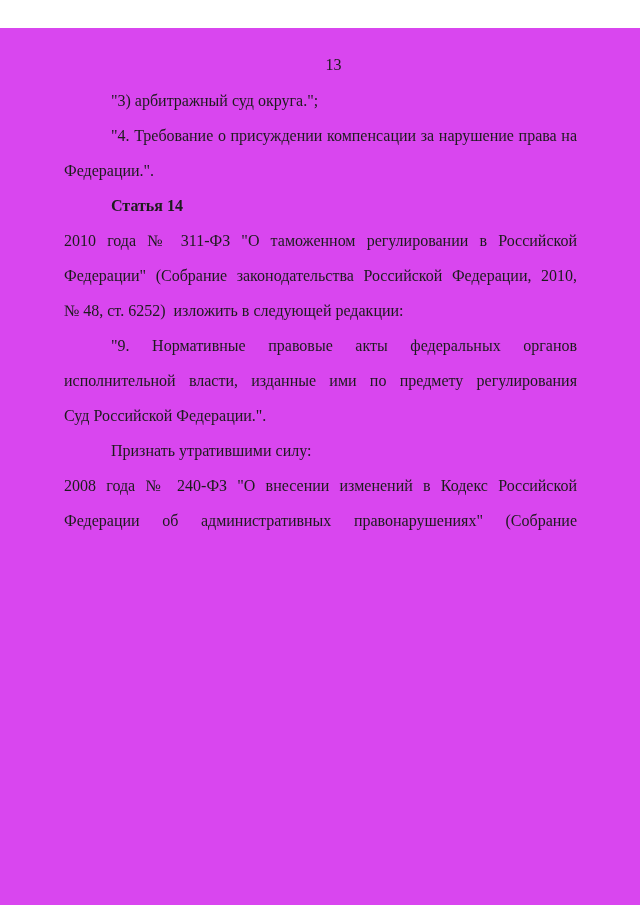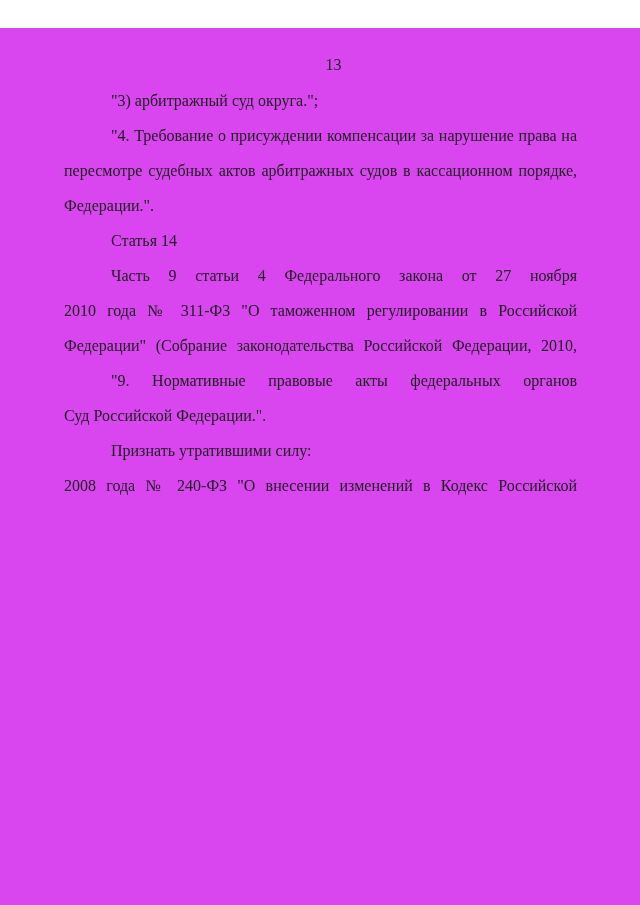--- a/index.html
+++ b/index.html
@@ -39,38 +39,39 @@
     white-space: nowrap;
   }
   .ind {
     text-indent: 47px;
   }
   .just {
     text-align: justify;
     text-align-last: justify;
   }
   .bold {
-    font-weight: normal;
+    font-weight: bold;
   }
 </style>
 </head>
 <body>
 
 <div class="page">
 
   <div class="pageno">13</div>
 
   <div class="text-block">
     <div class="ln ind">"3) арбитражный суд округа.";</div>
     <div class="ln ind just">"4. Требование о присуждении компенсации за нарушение права на</div>
-    <div class="ln just">пересмотре судебных актов арбитражных судов в кассационном порядке,</div>
     <div class="ln">Федерации.".</div>
     <div class="ln ind bold">Статья 14</div>
-    <div class="ln ind just">Часть 9 статьи 4 Федерального закона от 27 ноября</div>
     <div class="ln just">2010 года № 311-ФЗ "О таможенном регулировании в Российской</div>
     <div class="ln just">Федерации" (Собрание законодательства Российской Федерации, 2010,</div>
+    <div class="ln">№ 48, ст. 6252)&nbsp; изложить в следующей редакции:</div>
     <div class="ln ind just">"9. Нормативные правовые акты федеральных органов</div>
+    <div class="ln just">исполнительной власти, изданные ими по предмету регулирования</div>
     <div class="ln">Суд Российской Федерации.".</div>
     <div class="ln ind">Признать утратившими силу:</div>
     <div class="ln just">2008 года № 240-ФЗ "О внесении изменений в Кодекс Российской</div>
+    <div class="ln just">Федерации об административных правонарушениях" (Собрание</div>
   </div>
 
 </div>
 
 </body></html>

